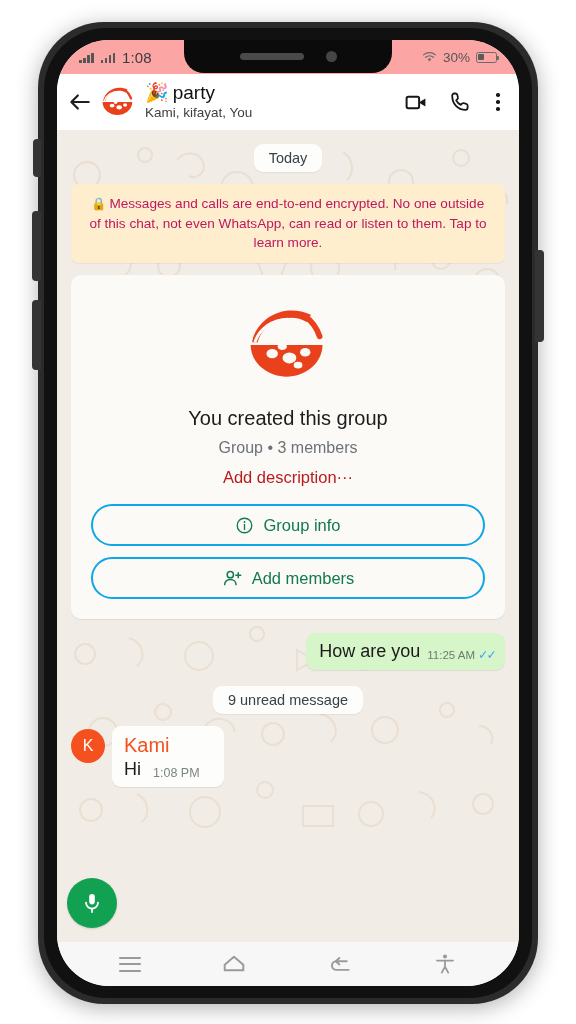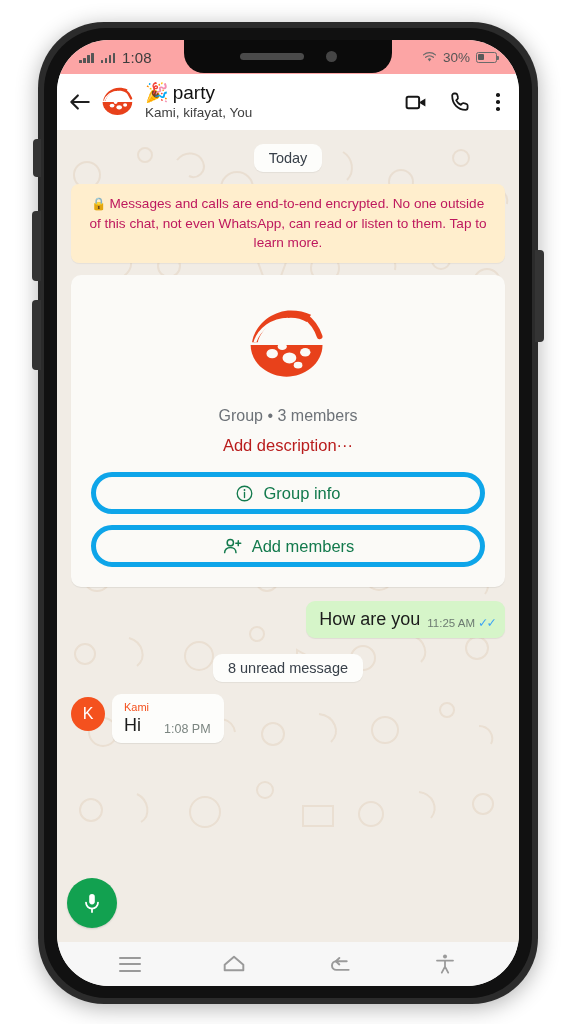--- a/index.html
+++ b/index.html
@@ -164,21 +164,21 @@
   .card-avatar {
     width: 96px; height:96px;
     margin: 0 auto 14px;
     display:flex; align-items:center; justify-content:center;
   }
   .card-title { font-size:20px; color:#1c1c1c; margin-bottom:9px; }
   .card-sub   { font-size:16px; color:#6d7278; margin-bottom:11px; }
   .card-link  { font-size:16.5px; color:#b91c1c; margin-bottom:17px; cursor:pointer;}
   .card-btn {
     display:flex; align-items:center; justify-content:center; gap:9px;
-    border:5px solid #0ea5e9;
+    border:2px solid #0ea5e9;
     border-radius: 22px;
     height: 42px;
     color:#137a4d;
     font-size:16.5px;
     margin-top: 11px;
     background: transparent;
     cursor: pointer;
   }
 
   
@@ -205,22 +205,22 @@
     font-size:16px; flex:none;
     margin-top: 3px;
   }
   .bubble-in {
     background:#fdfdfb;
     border-radius: 9px 9px 9px 9px;
     padding: 6px 11px 7px 12px;
     box-shadow: 0 1px 1px rgba(0,0,0,.07);
     min-width: 112px;
   }
-  .sender { font-size:11px; color:#f4511e; line-height:1.3; margin-bottom:1px;}
-  .in-line { display:flex; align-items:flex-end; gap:23px; }
+  .sender { font-size:20px; color:#f4511e; line-height:1.3; margin-bottom:1px;}
+  .in-line { display:flex; align-items:flex-end; gap:12px; }
   .bubble-in .txt { font-size:18px; color:#1b1b1b; line-height:1.15;}
 
   
   .input-bar {
     height: 72px;
     background:#f1ece5;
     display:flex; align-items:center;
     padding: 0 10px 6px;
     gap: 8px;
     position: relative;
@@ -438,20 +438,21 @@
             <path d="M6 32h50c0 6-3 12-8 16-5 4-11 6-17 6s-12-2-17-6c-5-4-8-10-8-16z" fill="#e8411b"></path>
             <ellipse cx="21" cy="38" rx="4" ry="3.2" fill="#fbfaf7"></ellipse>
             <ellipse cx="33" cy="41" rx="4.8" ry="3.8" fill="#fbfaf7"></ellipse>
             <ellipse cx="44" cy="37" rx="3.6" ry="3" fill="#fbfaf7"></ellipse>
             <ellipse cx="28" cy="33" rx="3.2" ry="2.5" fill="#fbfaf7"></ellipse>
             <ellipse cx="39" cy="46" rx="3" ry="2.3" fill="#fbfaf7"></ellipse>
             <path d="M9 30c3-9 12-16 23-16" fill="none" stroke="#fbfaf7" stroke-width="2"></path>
             <path d="M44 12c4 3 8 8 10 14" fill="none" stroke="#e8411b" stroke-width="4" stroke-linecap="round"></path>
           </svg>
         </div>
+        <div class="card-title">You created this group</div>
         <div class="card-sub">Group • 3 members</div>
         <div class="card-link">Add description···</div>
 
         <div class="card-btn">
           <svg width="19" height="19" viewBox="0 0 24 24">
             <circle cx="12" cy="12" r="9.2" fill="none" stroke="currentColor" stroke-width="1.7"></circle>
             <circle cx="12" cy="7.6" r="1.15" fill="currentColor"></circle>
             <path d="M12 10.6v6.4" stroke="currentColor" stroke-width="1.7" stroke-linecap="round"></path>
           </svg>
           <span>Group info</span>
@@ -470,21 +471,21 @@
       <div class="row out">
         <div class="bubble-out">
           <span class="txt">How are you</span>
           <span class="meta">
             <span class="t">11:25 AM</span>
             <span class="ticks">✓✓</span>
           </span>
         </div>
       </div>
 
-      <div class="pill" style="margin-top:16px;">8 unread message</div>
+      <div class="pill" style="margin-top:16px;">9 unread message</div>
 
       <div class="row in" style="margin-top:10px;">
         <div class="av-circle">K</div>
         <div class="bubble-in">
           <div class="sender">Kami</div>
           <div class="in-line">
             <span class="txt">Hi</span>
             <span class="t" style="font-size:12.5px;color:#7b8580;">1:08 PM</span>
           </div>
         </div>

